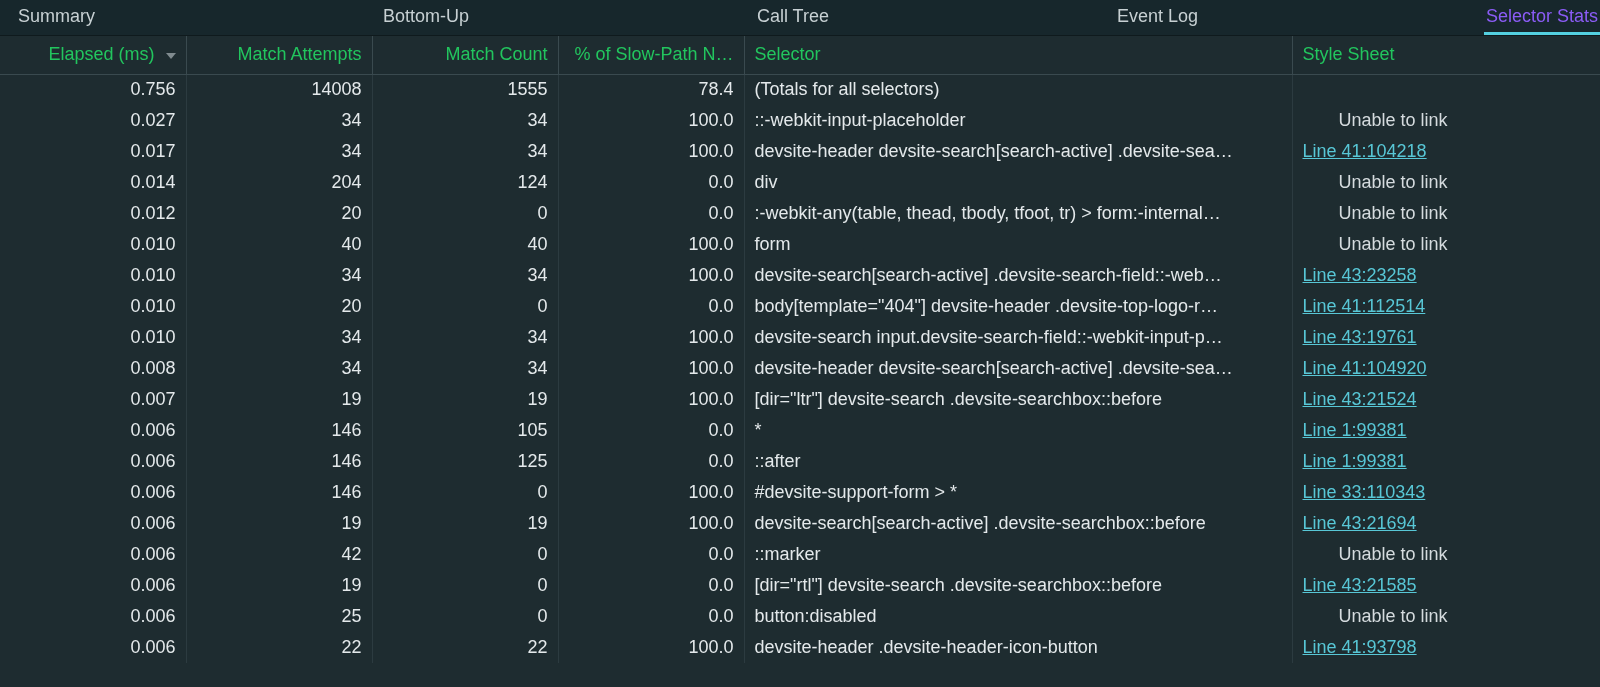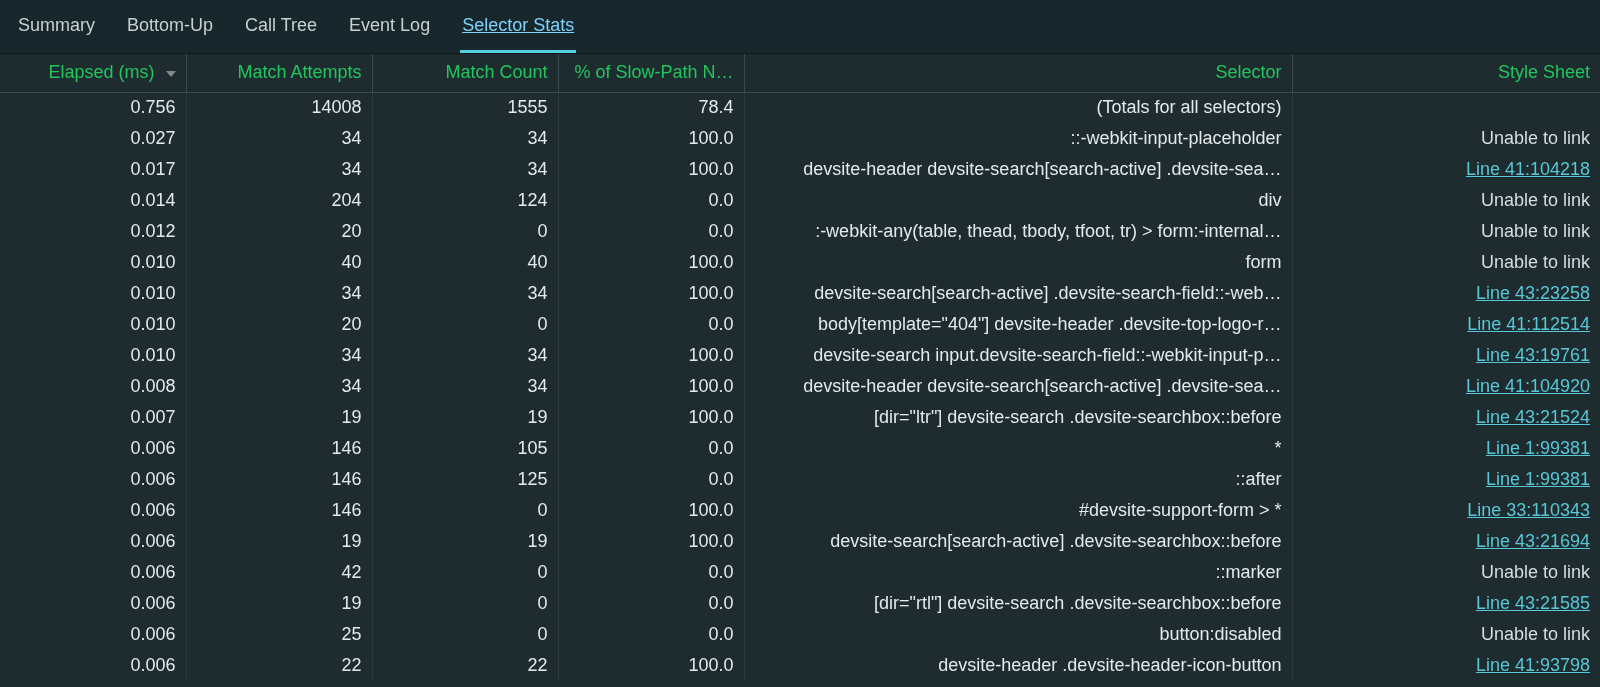--- a/index.html
+++ b/index.html
@@ -14,39 +14,39 @@
   }
   .panel {
     width: 100%;
     height: 100%;
     display: flex;
     flex-direction: column;
   }
   .tabs {
     display: flex;
     align-items: center;
-    height: 54px;
+    height: 36px;
     background: #17272c;
     border-bottom: 1px solid #0f1a1d;
     padding-left: 16px;
     gap: 28px;
+    justify-content: space-between;
   }
   .tab {
     color: #c7d0d3;
     height: 100%;
     display: flex;
     align-items: center;
     cursor: pointer;
     border-bottom: 3px solid transparent;
     padding: 0 2px;
   }
   .tab.active {
-    color: #7dd3fc;
+    color: #8b5cf6;
     border-bottom-color: #54d0e0;
-    text-decoration: underline;
   }
   .table-wrap {
     flex: 1;
     overflow: hidden;
     background: #1e2c30;
   }
   table {
     width: 100%;
     border-collapse: collapse;
     table-layout: fixed;
@@ -67,21 +67,21 @@
     height: 31px;
     border-right: 1px solid #2c3b40;
     padding: 0 10px;
     white-space: nowrap;
     overflow: hidden;
     text-overflow: ellipsis;
     color: #e4e9eb;
   }
   tbody td:last-child, thead th:last-child { border-right: none; }
   .num { text-align: right; }
-  .txt { text-align: right; }
+  .txt { text-align: left; }
   .sort-arrow {
     display: inline-block;
     width: 0; height: 0;
     border-left: 5px solid transparent;
     border-right: 5px solid transparent;
     border-top: 6px solid #a9b4b8;
     margin-left: 6px;
     vertical-align: middle;
     opacity: .7;
   }

